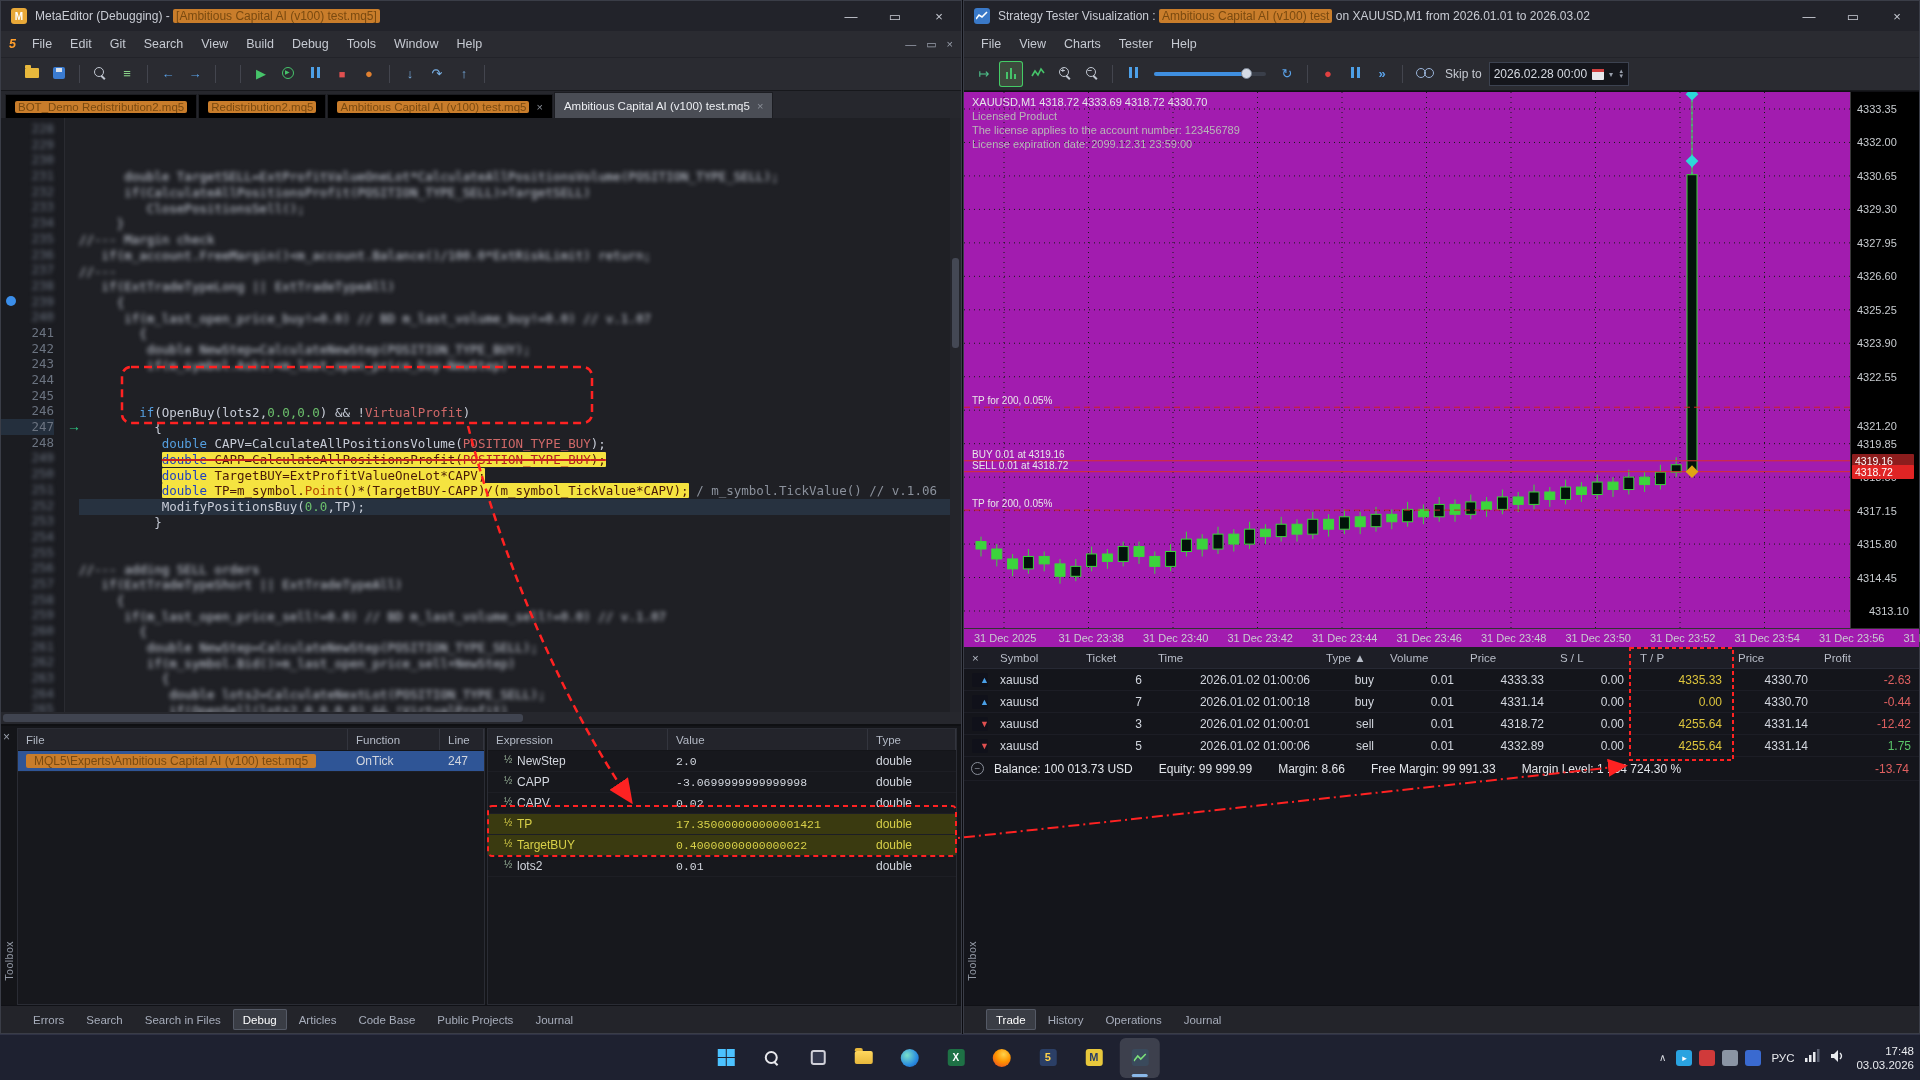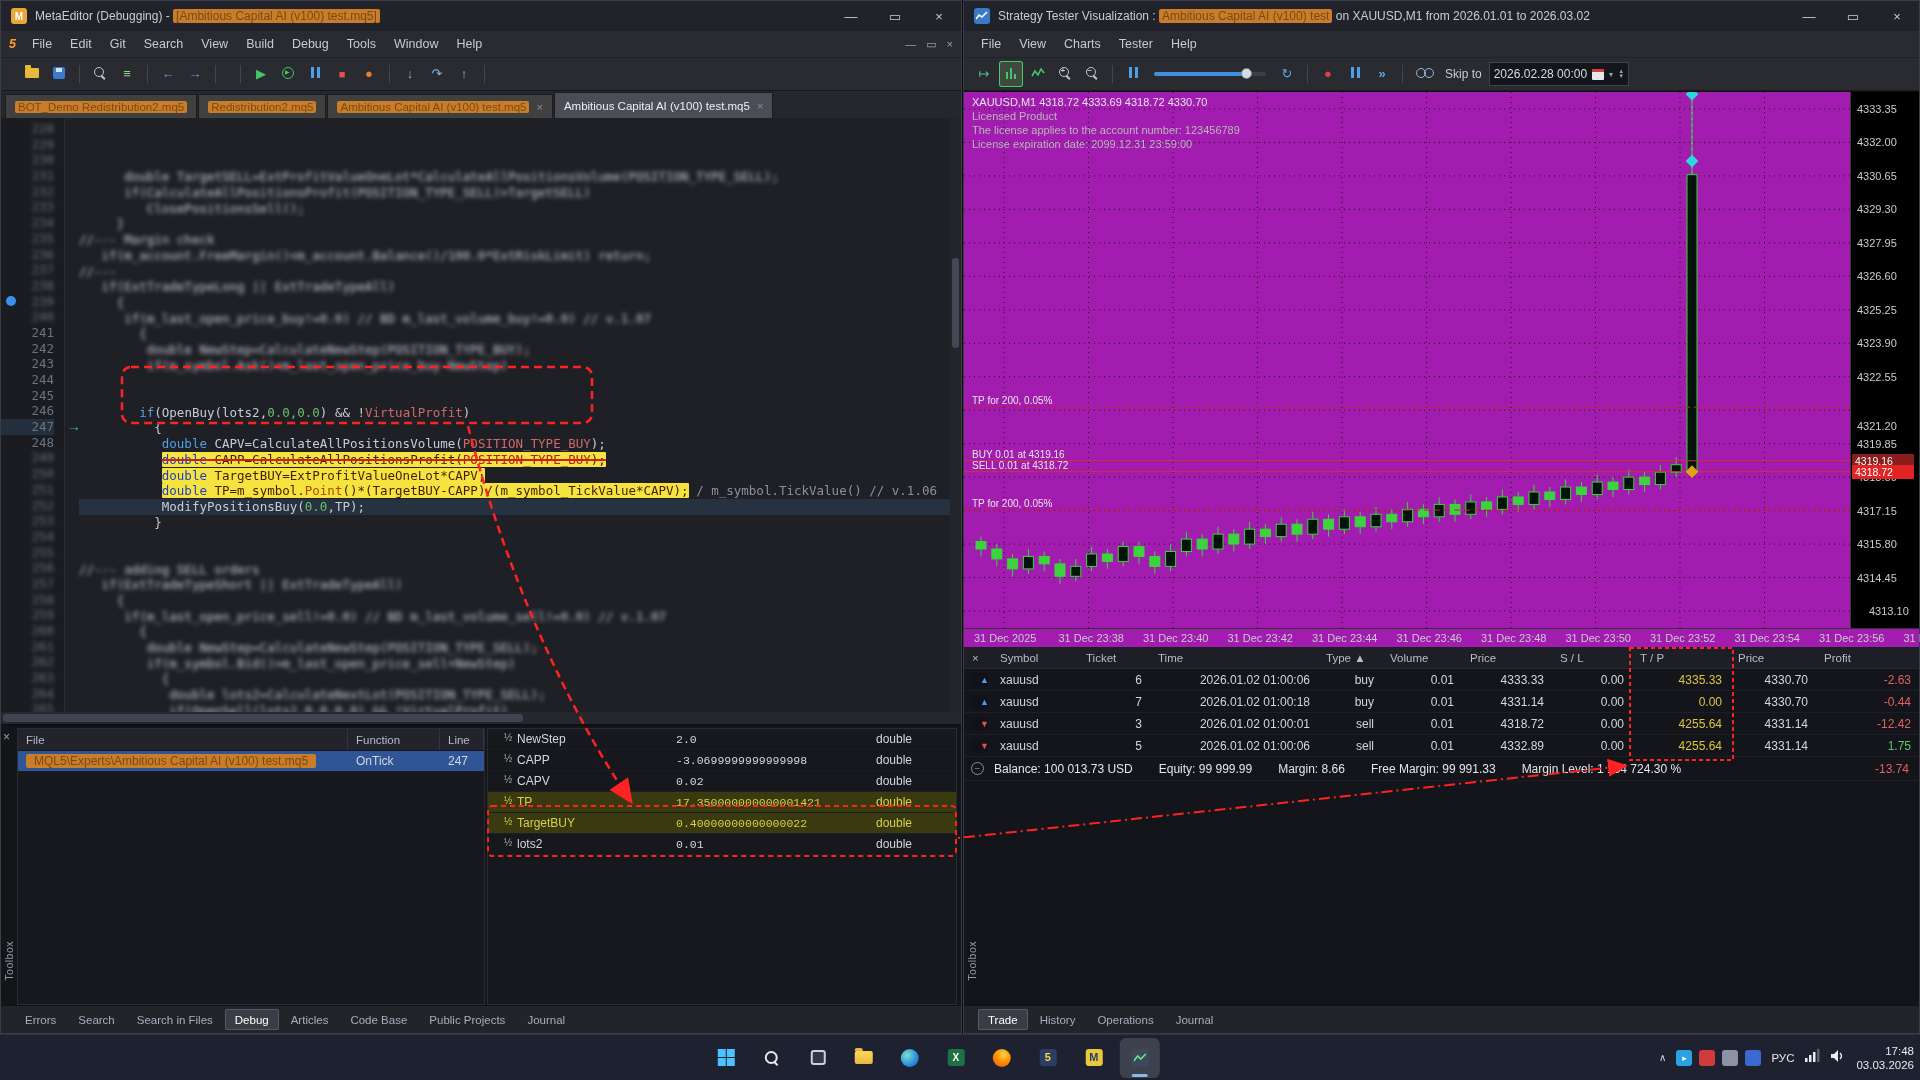--- a/index.html
+++ b/index.html
@@ -41,21 +41,21 @@
 .ic-goggles::after{left:8px}
 .slider{width:112px;height:4px;background:#3a3f4a;border-radius:2px;position:relative;margin:0 6px}
 .slider .fill{position:absolute;left:0;top:0;height:4px;width:80%;background:#3f8fe0;border-radius:2px}
 .slider .thumb{position:absolute;left:78%;top:-4px;width:11px;height:11px;background:#d6dce6;border:1px solid #7a8494;border-radius:50%}
 .datefield{display:flex;align-items:center;background:#15161c;border:1px solid #3c4250;height:24px;padding:0 4px;color:#d6dae2;font-size:12px;gap:5px}
 .ic-cal{width:12px;height:11px;background:#e8e8ec;border-radius:1px;position:relative;display:inline-block}
 .ic-cal::before{content:"";position:absolute;top:0;left:0;right:0;height:3px;background:#d04040}
 .spin{display:flex;flex-direction:column;font-size:6px;color:#9aa0ac;line-height:5px}
 
 .tabbar{flex:0 0 27px;display:flex;align-items:flex-end;background:#26272d;padding-left:4px;gap:1px}
-.etab{height:24px;display:flex;align-items:center;gap:7px;padding:0 9px;background:#404040;color:#9aa0aa;font-size:11.5px;border:1px solid #1c1d22;border-bottom:none}
+.etab{height:24px;display:flex;align-items:center;gap:7px;padding:0 9px;background:#000000;color:#9aa0aa;font-size:11.5px;border:1px solid #1c1d22;border-bottom:none}
 .etab.active{background:#4a4d55;color:#eceef2;height:26px}
 .tab-x{color:#8a8f98;font-size:11px}
 .redacted{background:#c97d2b;color:#7a4a10;border-radius:2px;padding:0 3px}
 
 #code-area{flex:1;display:flex;position:relative;background:#1f2025;overflow:hidden}
 #gutter{flex:0 0 64px;background:#1b1c21;color:#6b7380;font:12.5px/15.7px "DejaVu Sans Mono",monospace;text-align:right;padding:3px 10px 0 0;border-right:1px solid #2a2b31}
 #codecol{flex:1;font:12.5px/15.7px "DejaVu Sans Mono",monospace;white-space:pre;padding:20px 0 0 14px;color:#c6cbd6;overflow:hidden}
 .blur{filter:blur(2px)}
 .cl-row{height:15.7px}
 .cl-row.cur{background:rgba(62,96,138,.28)}
@@ -81,21 +81,21 @@
 #callstack .phead,#callstack .prow{grid-template-columns:330px 92px 1fr}
 #watch .phead,#watch .prow{grid-template-columns:180px 200px 1fr}
 .prow{display:grid;height:21px;align-items:center;color:#d2d6de;font-size:12px;border-bottom:1px solid #1d1e24}
 .prow span{padding:0 8px;overflow:hidden;white-space:nowrap}
 .prow.sel{background:#2f5596}
 .prow.hlrow{background:#3a3a10}
 .prow.hlrow span{color:#d8d048}
 .wicon{display:inline-block;width:12px;color:#9ab49a;font-size:10px;margin-right:5px}
 .mono{font-family:Liberation Mono, monospace;font-size:11.5px}
 
-.foot-tabs{flex:0 0 28px;display:flex;align-items:center;background:#23242a;border-top:1px solid #101116;padding-left:14px;gap:2px}
+.foot-tabs{flex:0 0 28px;display:flex;align-items:center;background:#23242a;border-top:1px solid #101116;padding-left:22px;gap:2px}
 .ftab{height:21px;display:flex;align-items:center;padding:0 10px;color:#a7adbb;font-size:11.5px;border-radius:2px}
 .ftab.active{background:#3a3d45;color:#fff;box-shadow:inset 0 0 0 1px #555a66}
 .toolbox-v{position:absolute;left:2px;top:940px;writing-mode:vertical-rl;transform:rotate(180deg);color:#9298a4;font-size:10.5px;letter-spacing:.5px}
 
 #chart-region{position:relative;flex:0 0 556px;background:#a21caf;border-top:1px solid #101014}
 #plot{position:absolute;left:0;top:0;width:886px;height:536px;overflow:hidden}
 #axis{position:absolute;left:886px;top:0;width:69px;height:536px;border-left:1px solid #3a3a3a;background:#000}
 .axis-lbl{position:absolute;left:6px;color:#c8ccd0;font-size:11px}
 .ptag{position:absolute;left:1px;width:62px;color:#fff;font-size:10.5px;padding:1px 3px;border-radius:1px}
 #timerow{position:absolute;left:0;top:536px;width:957px;height:20px;border-top:1px solid #333}
@@ -325,20 +325,25 @@
           </div>
         <div id="cs-rows">
             <div class="prow sel">
               <span><span class="redacted">MQL5\Experts\Ambitious Capital AI (v100) test.mq5</span></span>
               <span>OnTick</span>
               <span>247</span>
             </div>
           </div>
       </div>
       <div class="pane" id="watch">
+        <div class="phead" id="w-head">
+            <span>Expression</span>
+            <span>Value</span>
+            <span>Type</span>
+          </div>
         <div id="w-rows">
             <div class="prow">
               <span><span class="wicon">½</span>NewStep</span>
               <span class="mono">2.0</span>
               <span>double</span>
             </div>
             <div class="prow">
               <span><span class="wicon">½</span>CAPP</span>
               <span class="mono">-3.0699999999999998</span>
               <span>double</span>

